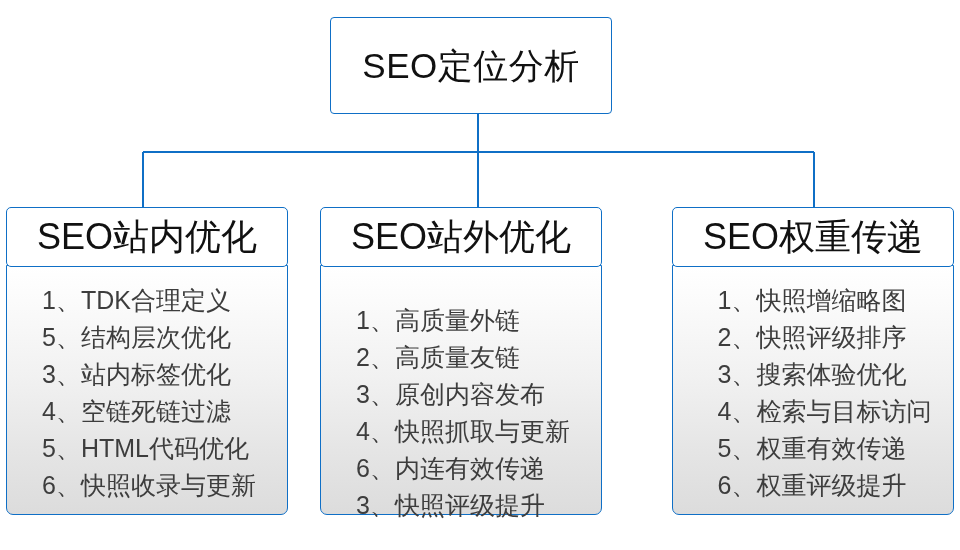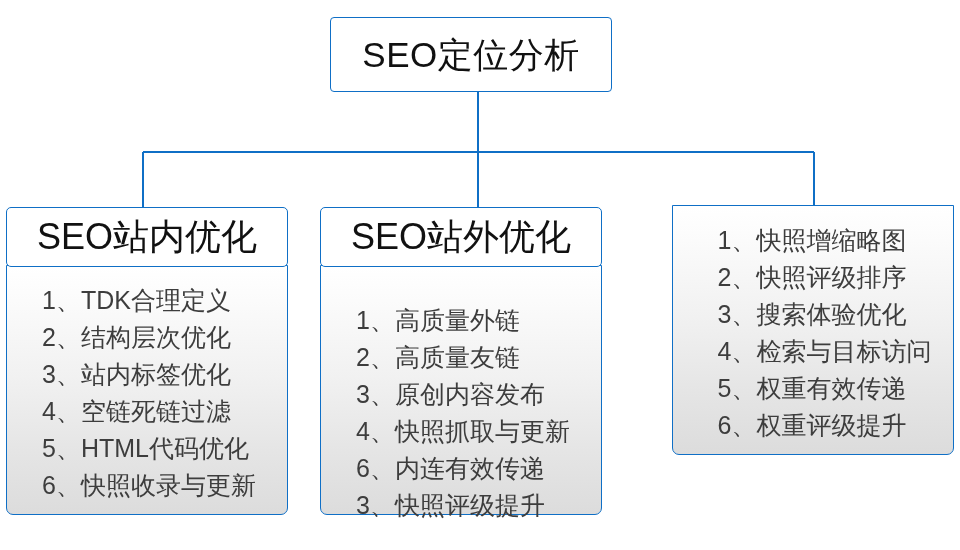--- a/index.html
+++ b/index.html
@@ -28,21 +28,21 @@
     height: 550px;
     pointer-events: none;
   }
 
   
   .root-box {
     position: absolute;
     left: 330px;
     top: 17px;
     width: 282px;
-    height: 75px;
+    height: 97px;
     box-sizing: border-box;
     border: 1.6px solid #0f6fc6;
     border-radius: 4px;
     background: #ffffff;
     display: flex;
     align-items: center;
     justify-content: center;
   }
   .root-title {
     font-size: 35px;
@@ -130,21 +130,21 @@
     <span class="root-title">SEO定位分析</span>
   </div>
 
   <div class="column col-1">
     <div class="col-header">
       <span class="col-header-title">SEO站内优化</span>
     </div>
     <div class="col-body">
       <ul class="col-list">
         <li>1、TDK合理定义</li>
-        <li>2、结构层次优化</li>
+        <li>5、结构层次优化</li>
         <li>3、站内标签优化</li>
         <li>4、空链死链过滤</li>
         <li>5、HTML代码优化</li>
         <li>6、快照收录与更新</li>
       </ul>
     </div>
   </div>
 
   <div class="column col-2">
     <div class="col-header">
@@ -156,20 +156,23 @@
         <li>2、高质量友链</li>
         <li>3、原创内容发布</li>
         <li>4、快照抓取与更新</li>
         <li>6、内连有效传递</li>
         <li>3、快照评级提升</li>
       </ul>
     </div>
   </div>
 
   <div class="column col-3">
+    <div class="col-header">
+      <span class="col-header-title">SEO权重传递</span>
+    </div>
     <div class="col-body">
       <ul class="col-list">
         <li>1、快照增缩略图</li>
         <li>2、快照评级排序</li>
         <li>3、搜索体验优化</li>
         <li>4、检索与目标访问</li>
         <li>5、权重有效传递</li>
         <li>6、权重评级提升</li>
       </ul>
     </div>

